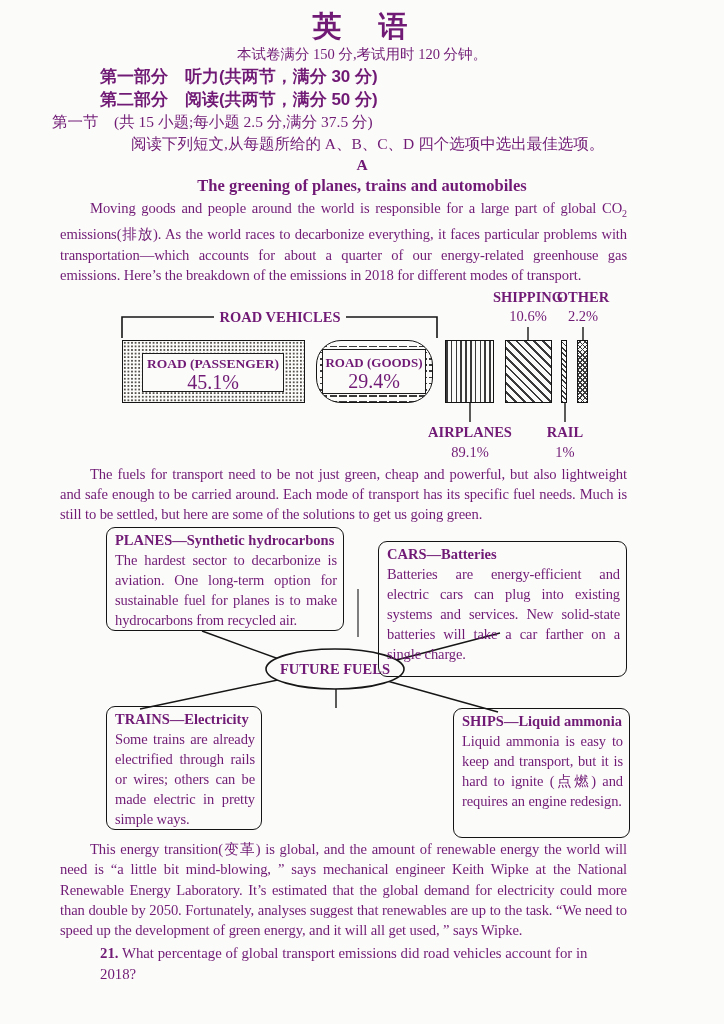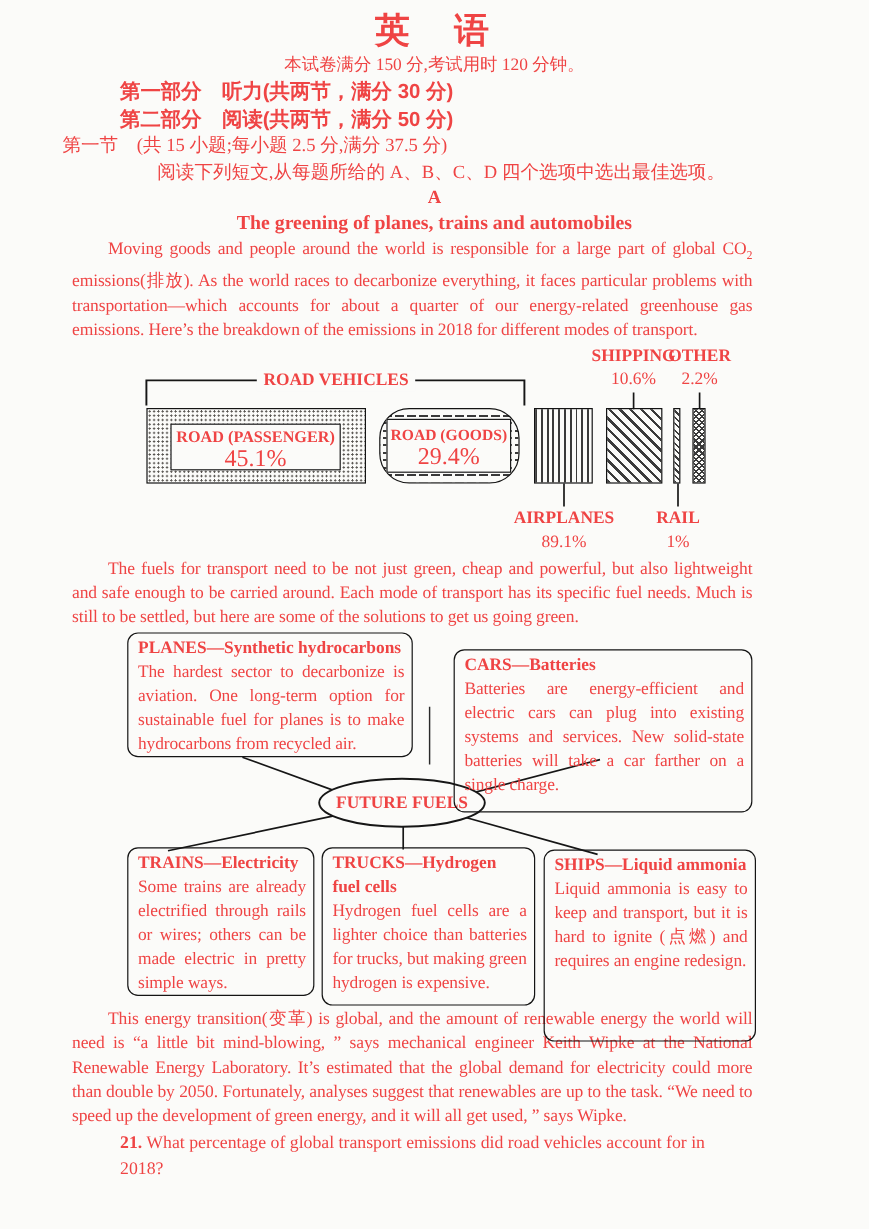--- a/index.html
+++ b/index.html
@@ -1,18 +1,18 @@
 <!DOCTYPE html>
 <html><head>
 <meta charset="utf-8">
 <style>
   html,body { margin:0; padding:0; background:#fbfbf9; }
   .page {
     position:relative; width:724px; height:1024px; margin:0 auto;
-    background:#fbfbf9; color:#ef4444; overflow:hidden;
+    background:#fbfbf9; color:#701a75; overflow:hidden;
     font-family:"Liberation Serif", serif;
   }
   
   .title {
     padding-top:8px; text-align:center;
     font-family:"Liberation Sans", sans-serif; font-weight:bold;
     font-size:29px; line-height:36px; letter-spacing:4px;
   }
   .subtitle { text-align:center; font-size:14.5px; line-height:21px; }
   .part {
@@ -74,21 +74,21 @@
     box-sizing:border-box; padding:2px 6px 0 8px;
     font-size:14.5px; line-height:20px; background:transparent;
   }
   .ftitle { font-weight:bold; white-space:nowrap; }
   .ftitle.wrap { white-space:normal; }
   .fbody { text-align:justify; letter-spacing:-0.1px; }
   .fbox-planes { left:106px; top:2px;   width:238px; height:104px; }
   .fbox-cars   { left:378px; top:16px;   width:249px; height:136px; }
   .fbox-trains { left:106px; top:181px; width:156px; height:124px; }
   .fbox-trucks { left:268px; top:181px; width:178px; height:132px; }
-  .fbox-ships  { left:453px; top:183px; width:177px; height:160px; }
+  .fbox-ships  { left:453px; top:183px; width:177px; height:130px; }
   .hub-label {
     position:absolute; left:266px; top:133px; width:138px; height:22px;
     text-align:center; font-weight:bold; font-size:14.5px; line-height:22px;
   }
   
   .q-line { margin-top:2px; padding:0 97px 0 100px; font-size:14.8px; line-height:21px; }
   .q-num { font-weight:bold; }
 </style>
 </head>
 <body>
@@ -165,24 +165,20 @@
       <div class="fbody">The hardest sector to decarbonize is aviation. One long-term option for sustainable fuel for planes is to make hydrocarbons from recycled air.</div>
     </div>
     <div class="fbox fbox-cars">
       <div class="ftitle">CARS—Batteries</div>
       <div class="fbody">Batteries are energy-efficient and electric cars can plug into existing systems and services. New solid-state batteries will take a car farther on a single charge.</div>
     </div>
     <div class="fbox fbox-trains">
       <div class="ftitle">TRAINS—Electricity</div>
       <div class="fbody">Some trains are already electrified through rails or wires; others can be made electric in pretty simple ways.</div>
     </div>
-    <div class="fbox fbox-trucks">
-      <div class="ftitle wrap">TRUCKS—Hydrogen fuel cells</div>
-      <div class="fbody">Hydrogen fuel cells are a lighter choice than batteries for trucks, but making green hydrogen is expensive.</div>
-    </div>
     <div class="fbox fbox-ships">
       <div class="ftitle">SHIPS—Liquid ammonia</div>
       <div class="fbody">Liquid ammonia is easy to keep and transport, but it is hard to ignite (点燃) and requires an engine redesign.</div>
     </div>
   </div>
 
   <p class="para">This energy transition(变革) is global, and the amount of renewable energy the world will need is “a little bit mind-blowing, ” says mechanical engineer Keith Wipke at the National Renewable Energy Laboratory. It’s estimated that the global demand for electricity could more than double by 2050. Fortunately, analyses suggest that renewables are up to the task. “We need to speed up the development of green energy, and it will all get used, ” says Wipke.</p>
 
   <div class="q-line">
     <span class="q-num">21.</span>

